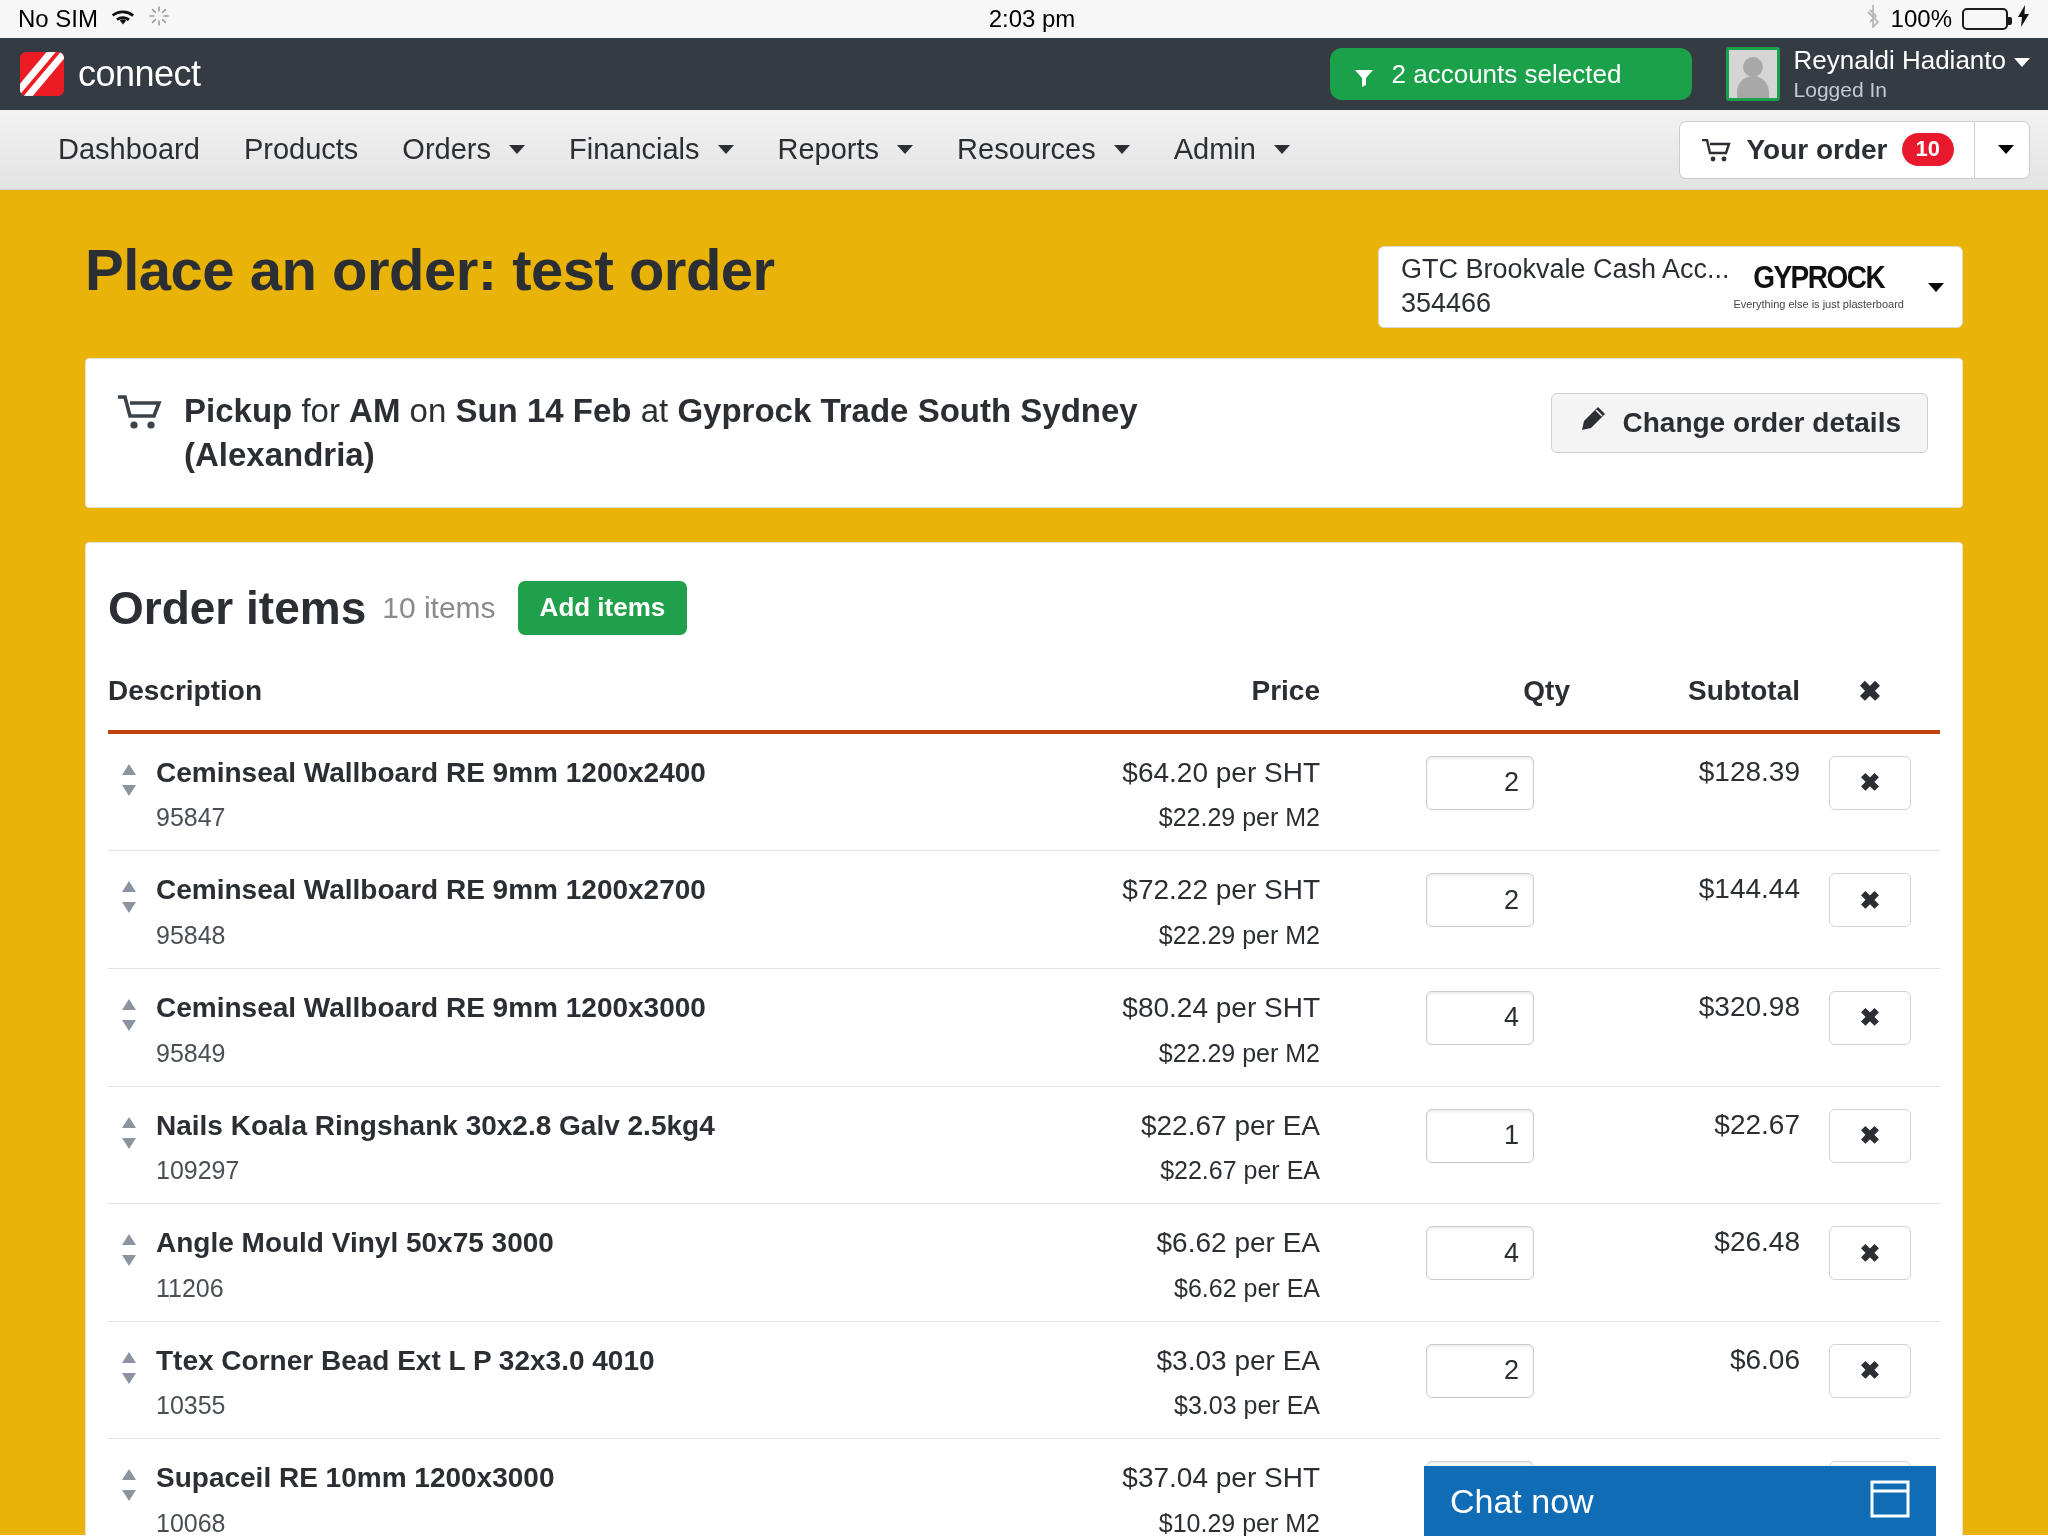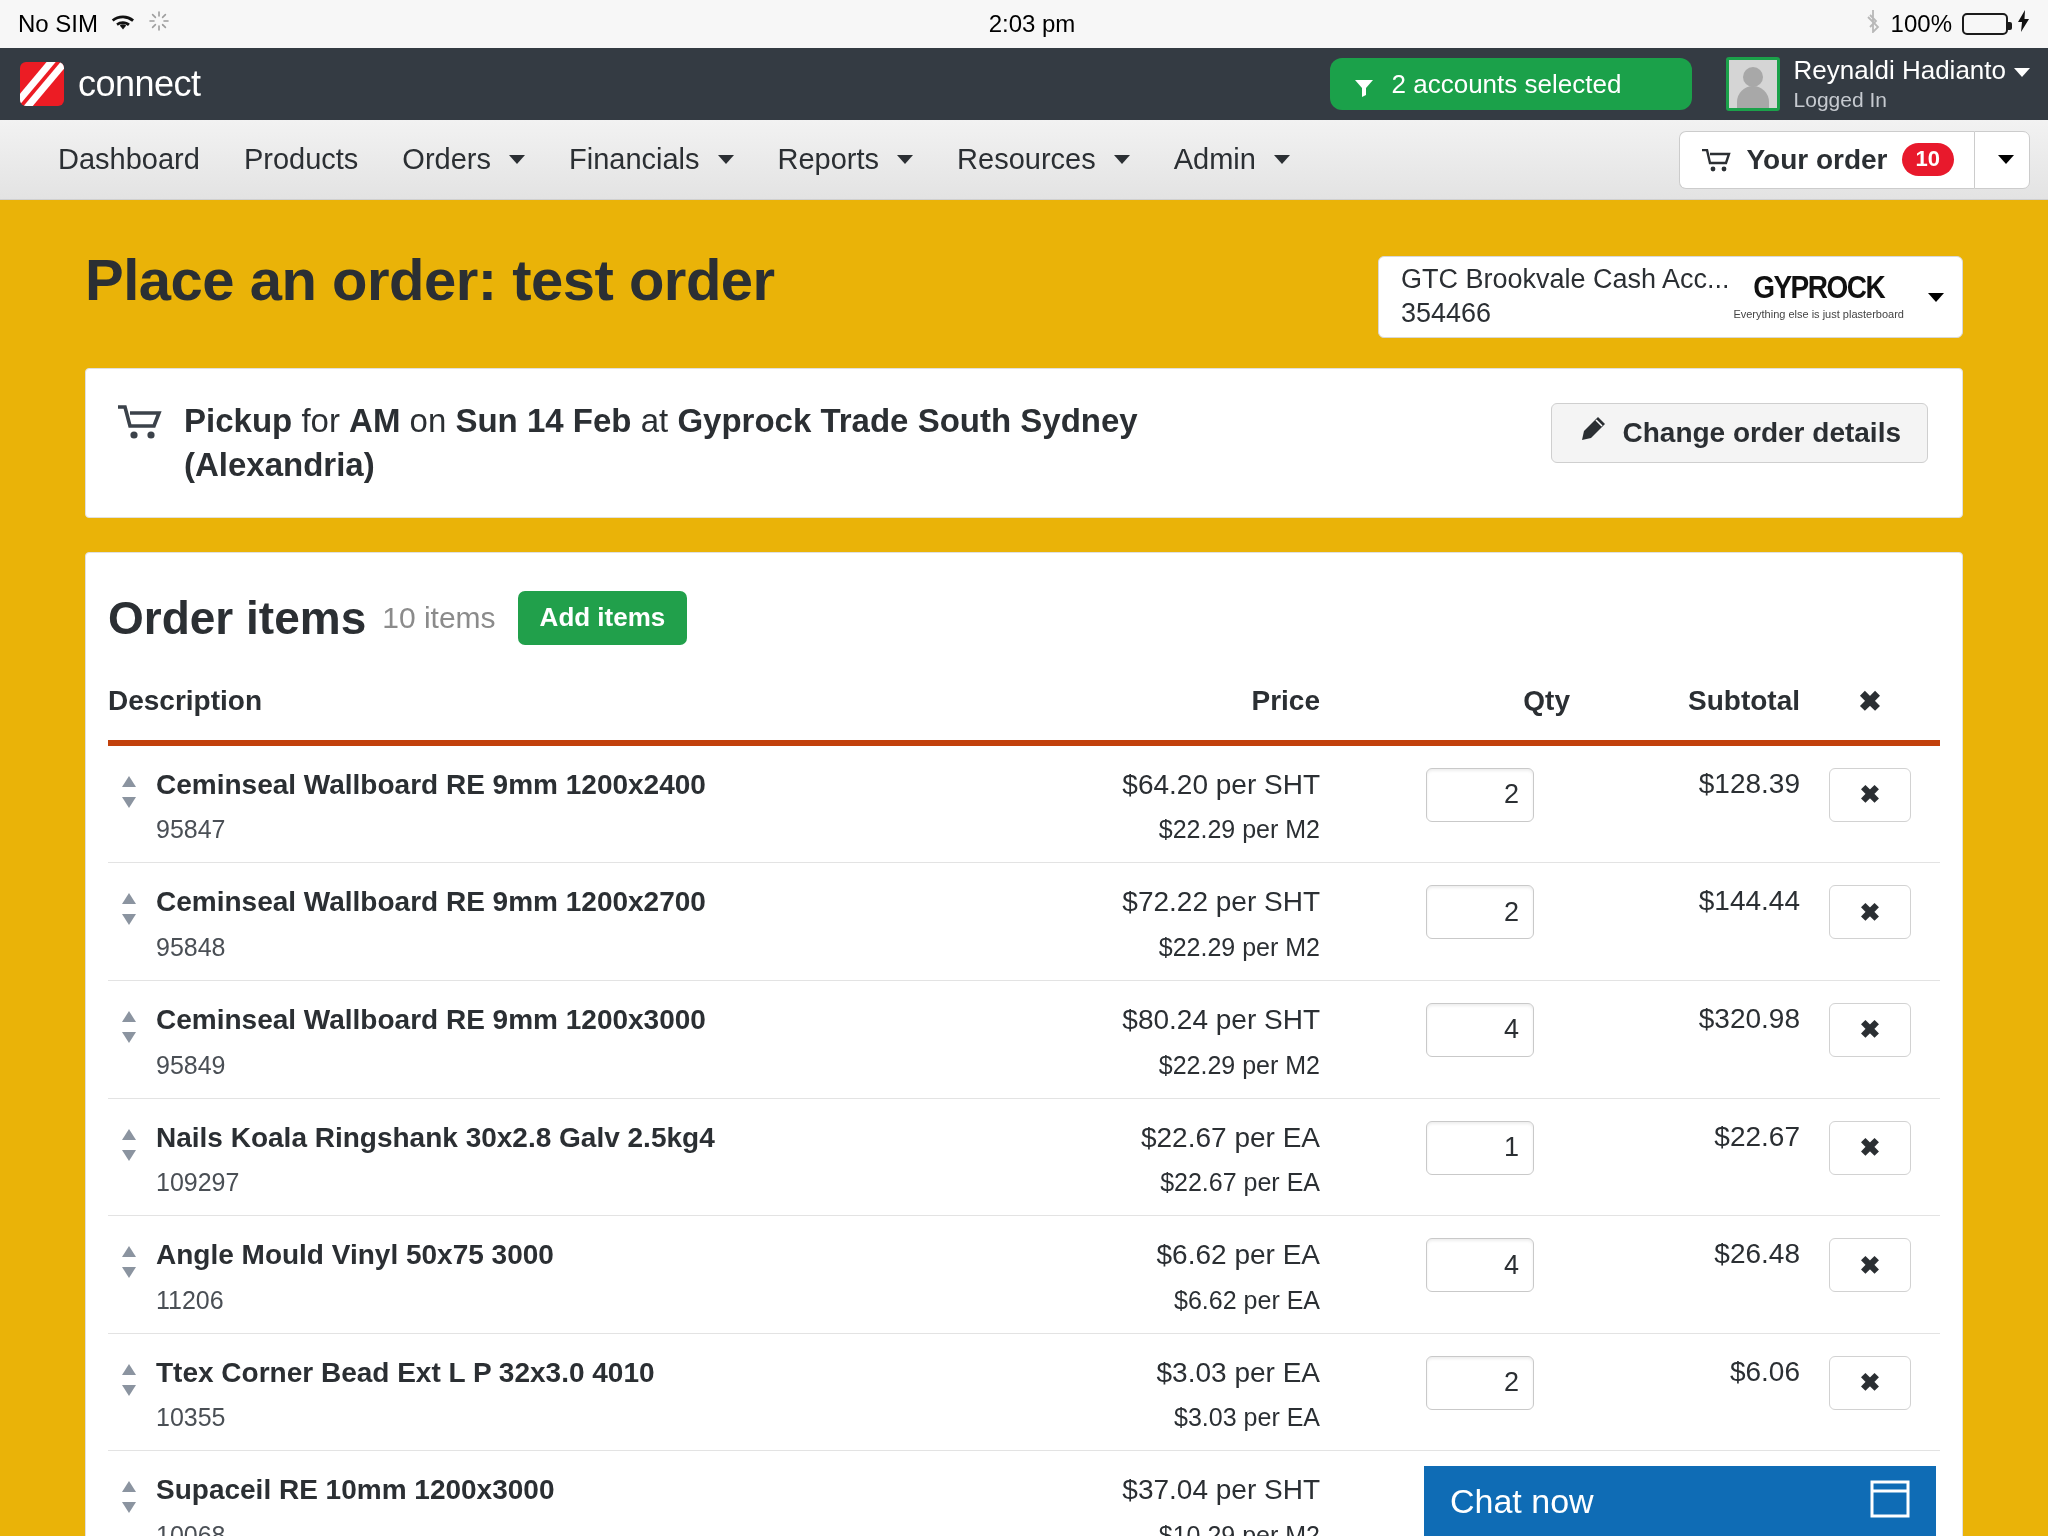--- a/index.html
+++ b/index.html
@@ -5,21 +5,21 @@
   * { box-sizing: border-box; margin: 0; padding: 0; }
   html, body {
     width: 2048px; height: 1536px;
     font-family: "Liberation Sans", sans-serif;
     background: #ffffff;
     overflow: hidden;
   }
 
   
   .statusbar {
-    height: 48px; width: 100%;
+    height: 38px; width: 100%;
     background: #f7f7f7;
     display: flex; align-items: center;
     padding: 0 18px;
     font-size: 24px; color: #000;
     position: relative;
   }
   .sb-left { display: flex; align-items: center; gap: 12px; }
   .sb-center {
     position: absolute; left: 16px; right: 0; text-align: center;
     font-size: 24px; font-weight: 400; pointer-events: none;
@@ -172,21 +172,21 @@
   .items-count { font-size: 30px; color: #8b8b8b; }
   .add-items-btn {
     background: #21a04b; color: #fff; border: none; border-radius: 7px;
     height: 54px; padding: 0 22px; font-size: 26px; font-weight: bold;
     cursor: pointer; margin-left: 6px;
   }
 
   table.items { width: 100%; border-collapse: collapse; table-layout: fixed; }
   table.items th {
     font-size: 28px; font-weight: bold; color: #2b2f33;
-    padding: 10px 0 22px 0; border-bottom: 6px solid #c2410c;
+    padding: 10px 0 22px 0; border-bottom: 4px solid #c2410c;
   }
   th.c-desc { text-align: left; padding-left: 14px; }
   th.c-price { text-align: right; width: 340px; }
   th.c-qty { text-align: right; width: 250px; padding-right: 36px; }
   th.c-sub { text-align: right; width: 230px; }
   th.c-del { text-align: center; width: 140px; }
 
   table.items td { border-bottom: 1px solid #e3e3e3; vertical-align: top; padding: 22px 0 18px 0; }
   .desc-cell { display: flex; align-items: flex-start; gap: 16px; padding-left: 10px; }
   .sorter { margin-top: 8px; flex: none; cursor: grab; }

